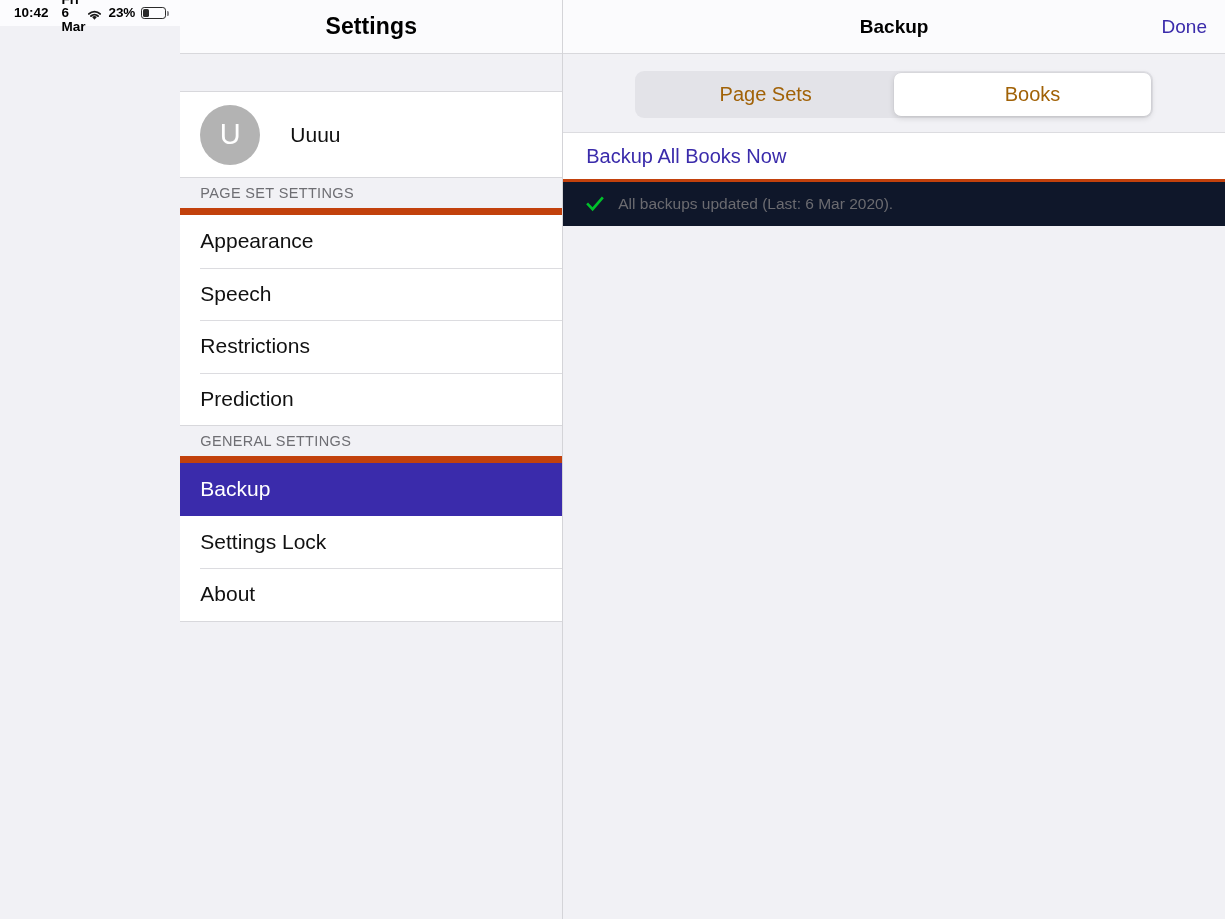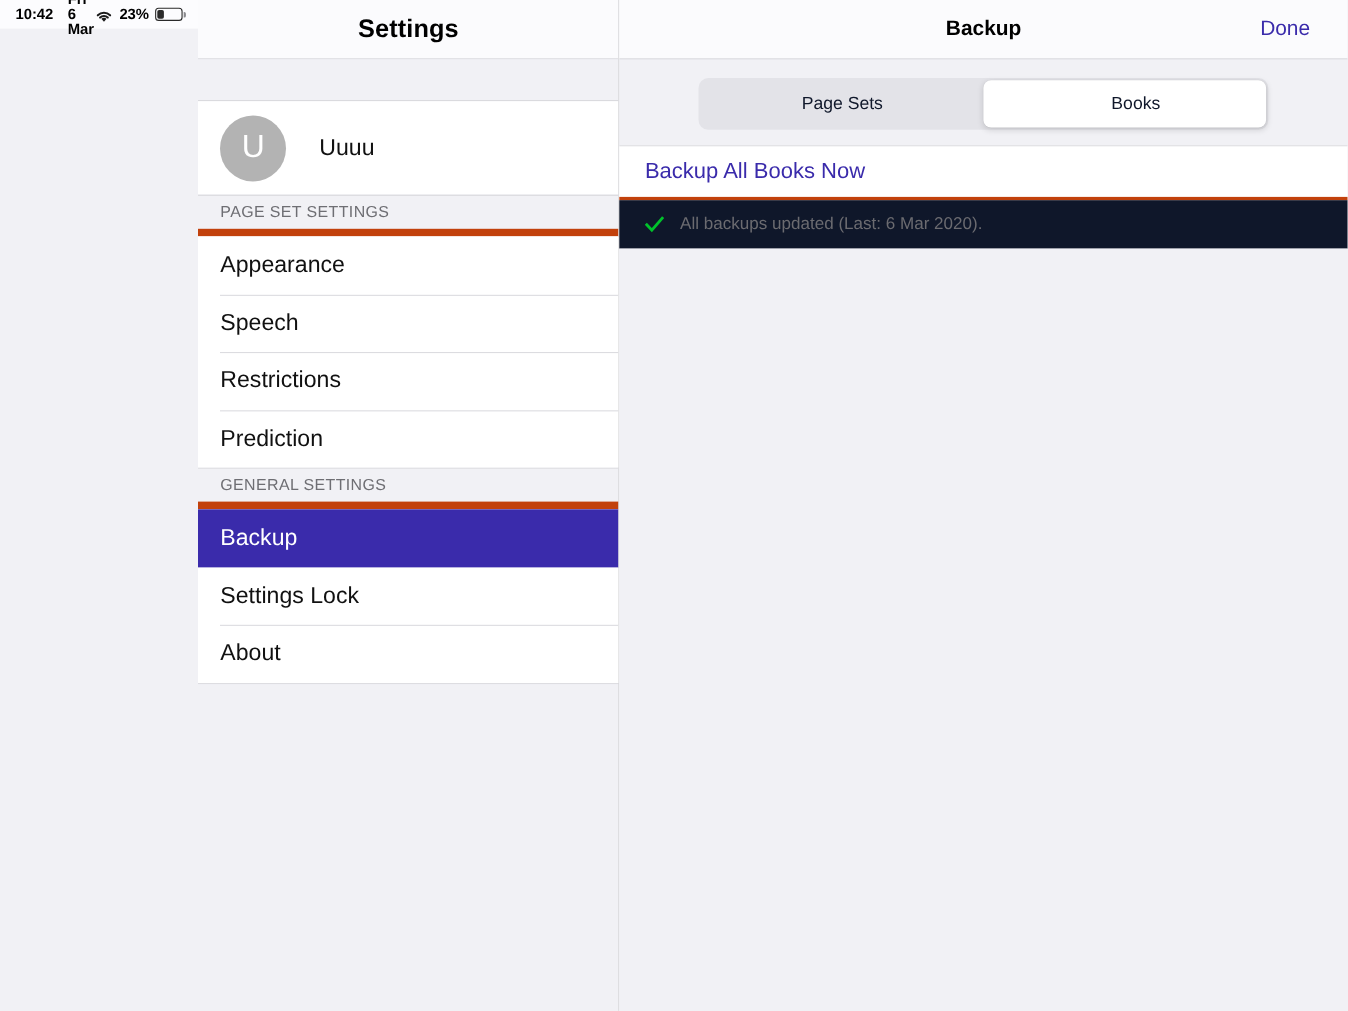--- a/index.html
+++ b/index.html
@@ -232,21 +232,21 @@
     position: absolute;
     left: 0;
     right: 0;
     text-align: center;
     font-size: 19px;
     font-weight: bold;
     color: #000;
   }
   .done-button {
     position: absolute;
-    right: 34px;
+    right: 18px;
     font-size: 19px;
     color: #3a2bab;
     font-weight: normal;
     cursor: pointer;
   }
 
   .segmented-wrap {
     padding: 17px 72px 14px 72px;
     box-sizing: border-box;
   }
@@ -257,22 +257,22 @@
     display: flex;
     padding: 2px;
     box-sizing: border-box;
     position: relative;
   }
   .segment {
     flex: 1 1 50%;
     display: flex;
     align-items: center;
     justify-content: center;
-    font-size: 16px;
-    color: #0f172a;
+    font-size: 20px;
+    color: #a16207;
     border-radius: 7px;
     cursor: pointer;
     box-sizing: border-box;
   }
   .segment.active {
     background: #ffffff;
     box-shadow: 0 2px 6px rgba(0,0,0,0.14), 0 0 0 0.5px rgba(0,0,0,0.04);
     padding-left: 20px;
   }
 

